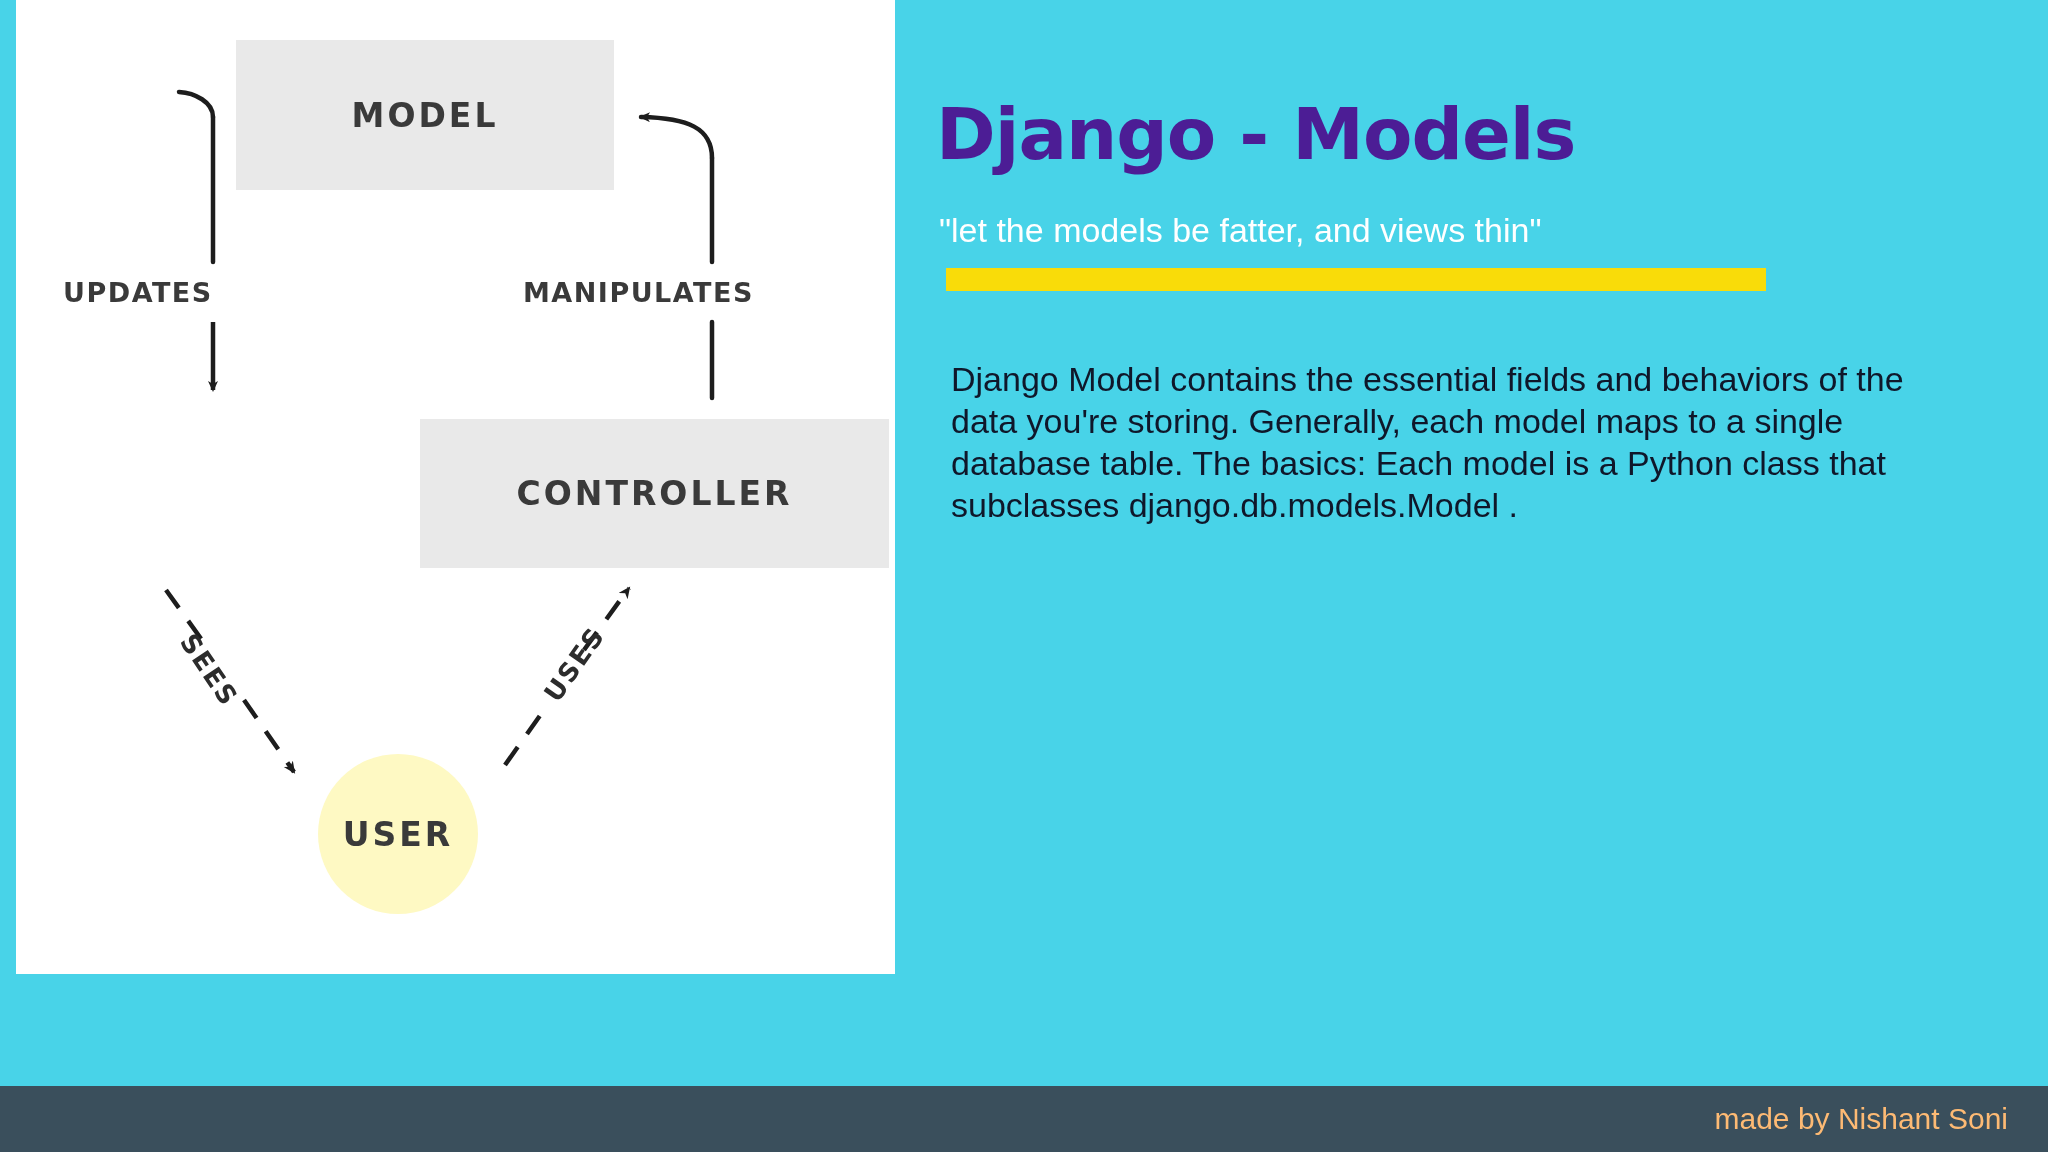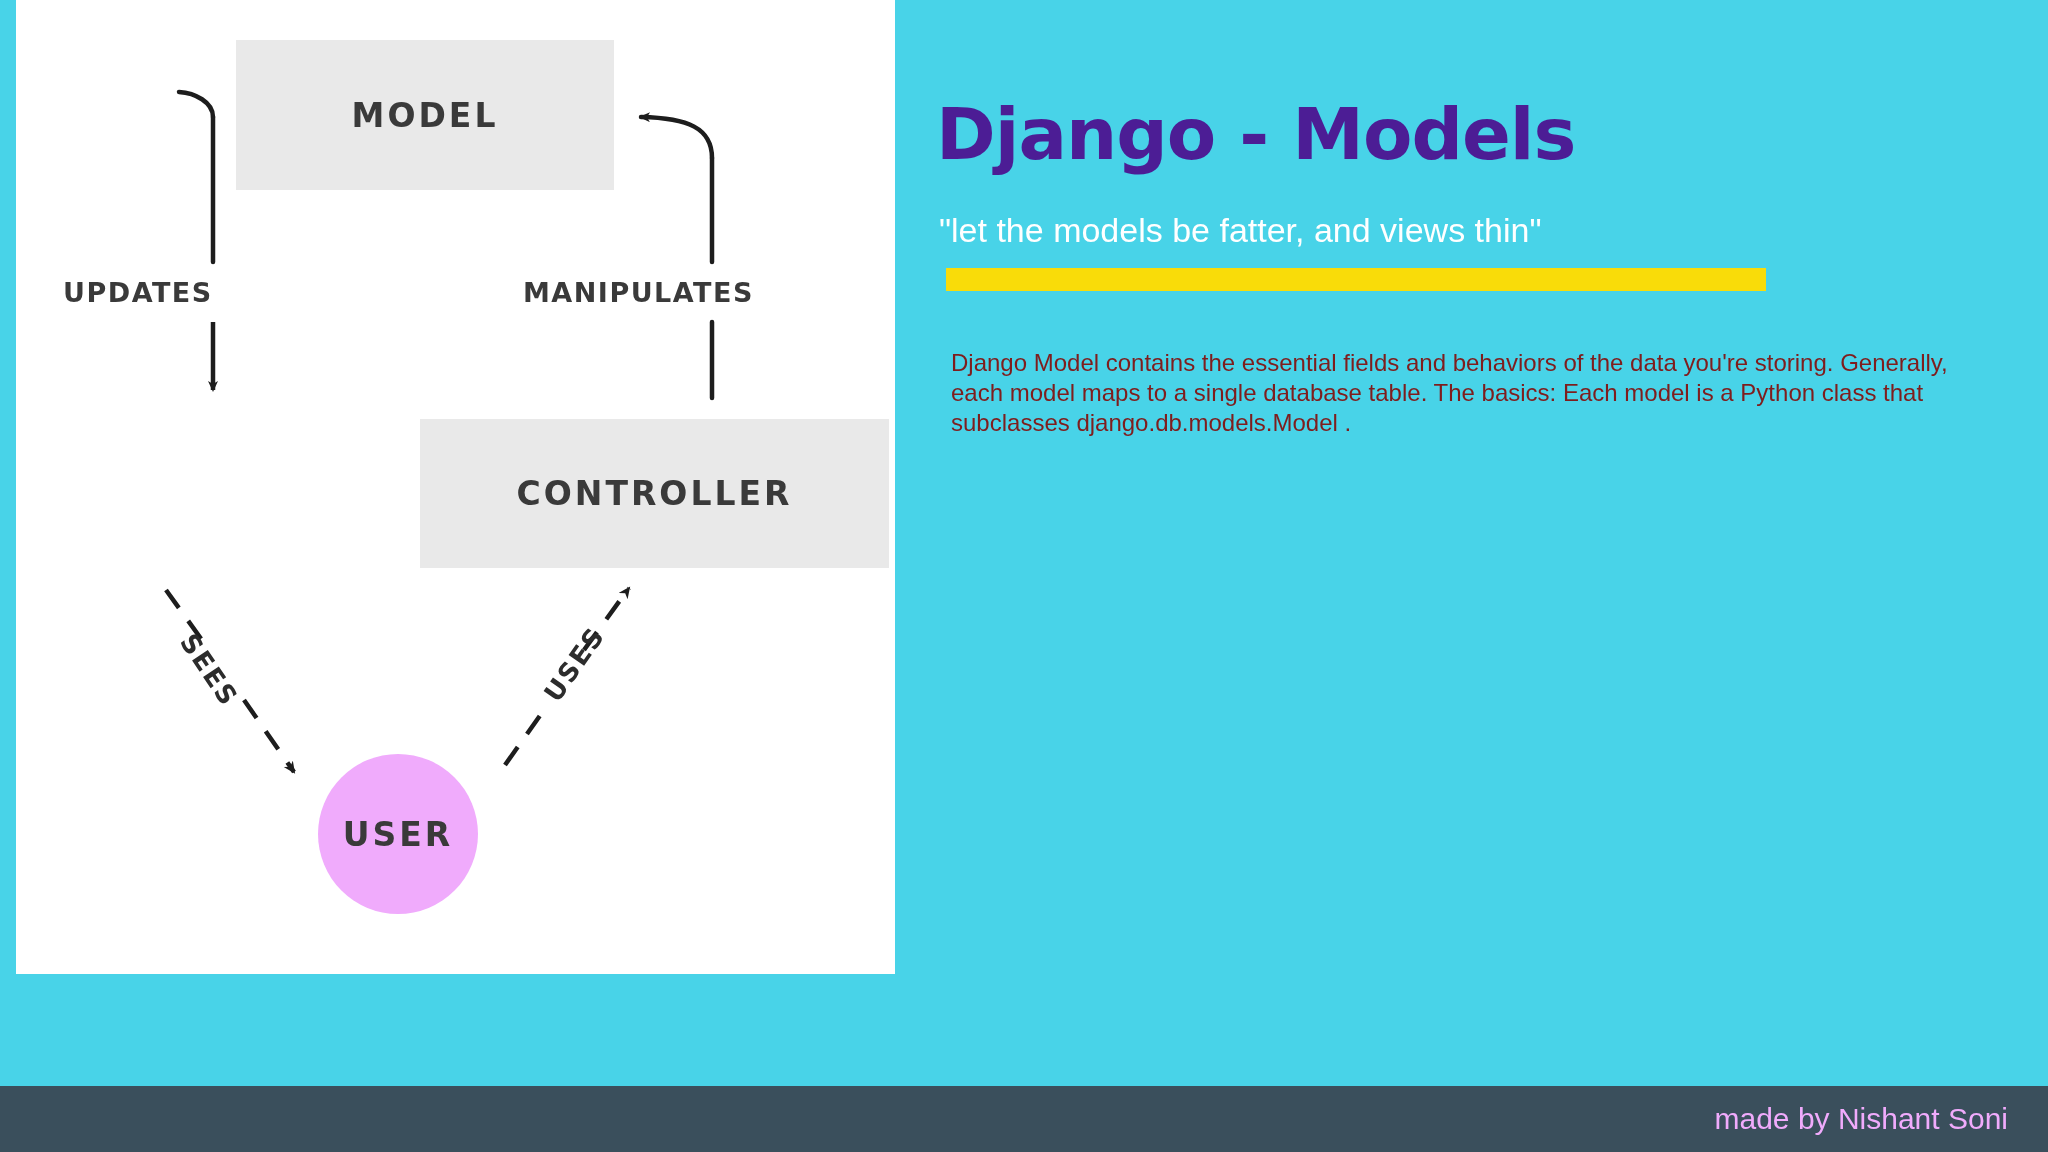--- a/index.html
+++ b/index.html
@@ -62,21 +62,21 @@
   #node-view   { left: 7px;   top: 418px; width: 347px; height: 150px; }
   #node-controller { left: 404px; top: 419px; width: 469px; height: 149px; }
 
   #node-user {
     position: absolute;
     left: 302px;
     top: 754px;
     width: 160px;
     height: 160px;
     border-radius: 50%;
-    background: #f0abfc;
+    background: #fef9c3;
     display: flex;
     align-items: center;
     justify-content: center;
   }
 
   
   .edge-label {
     position: absolute;
     font-family: "DejaVu Sans", sans-serif;
     font-weight: bold;
@@ -153,42 +153,42 @@
     background: #f9dc09;
   }
 
   #body-text {
     position: absolute;
     left: 15px;
     top: 324px;
     width: 1020px;
     font-family: "Liberation Sans", sans-serif;
     font-weight: normal;
-    font-size: 24px;
+    font-size: 34px;
     line-height: 1.24;
-    color: #7f1d1d;
+    color: #0f172a;
   }
 
   
   #footer-bar {
     position: absolute;
     left: 0;
     bottom: 0;
     width: 2048px;
     height: 66px;
     background: #3a4f5c;
   }
   #footer-credit {
     position: absolute;
     right: 40px;
     top: 50%;
     transform: translateY(-50%);
     font-family: "Liberation Sans", sans-serif;
     font-size: 30px;
-    color: #f0abfc;
+    color: #fdba74;
     white-space: nowrap;
   }
 </style>
 </head>
 <body>
 
 <div id="slide">
 
   <div id="diagram-panel">
 

